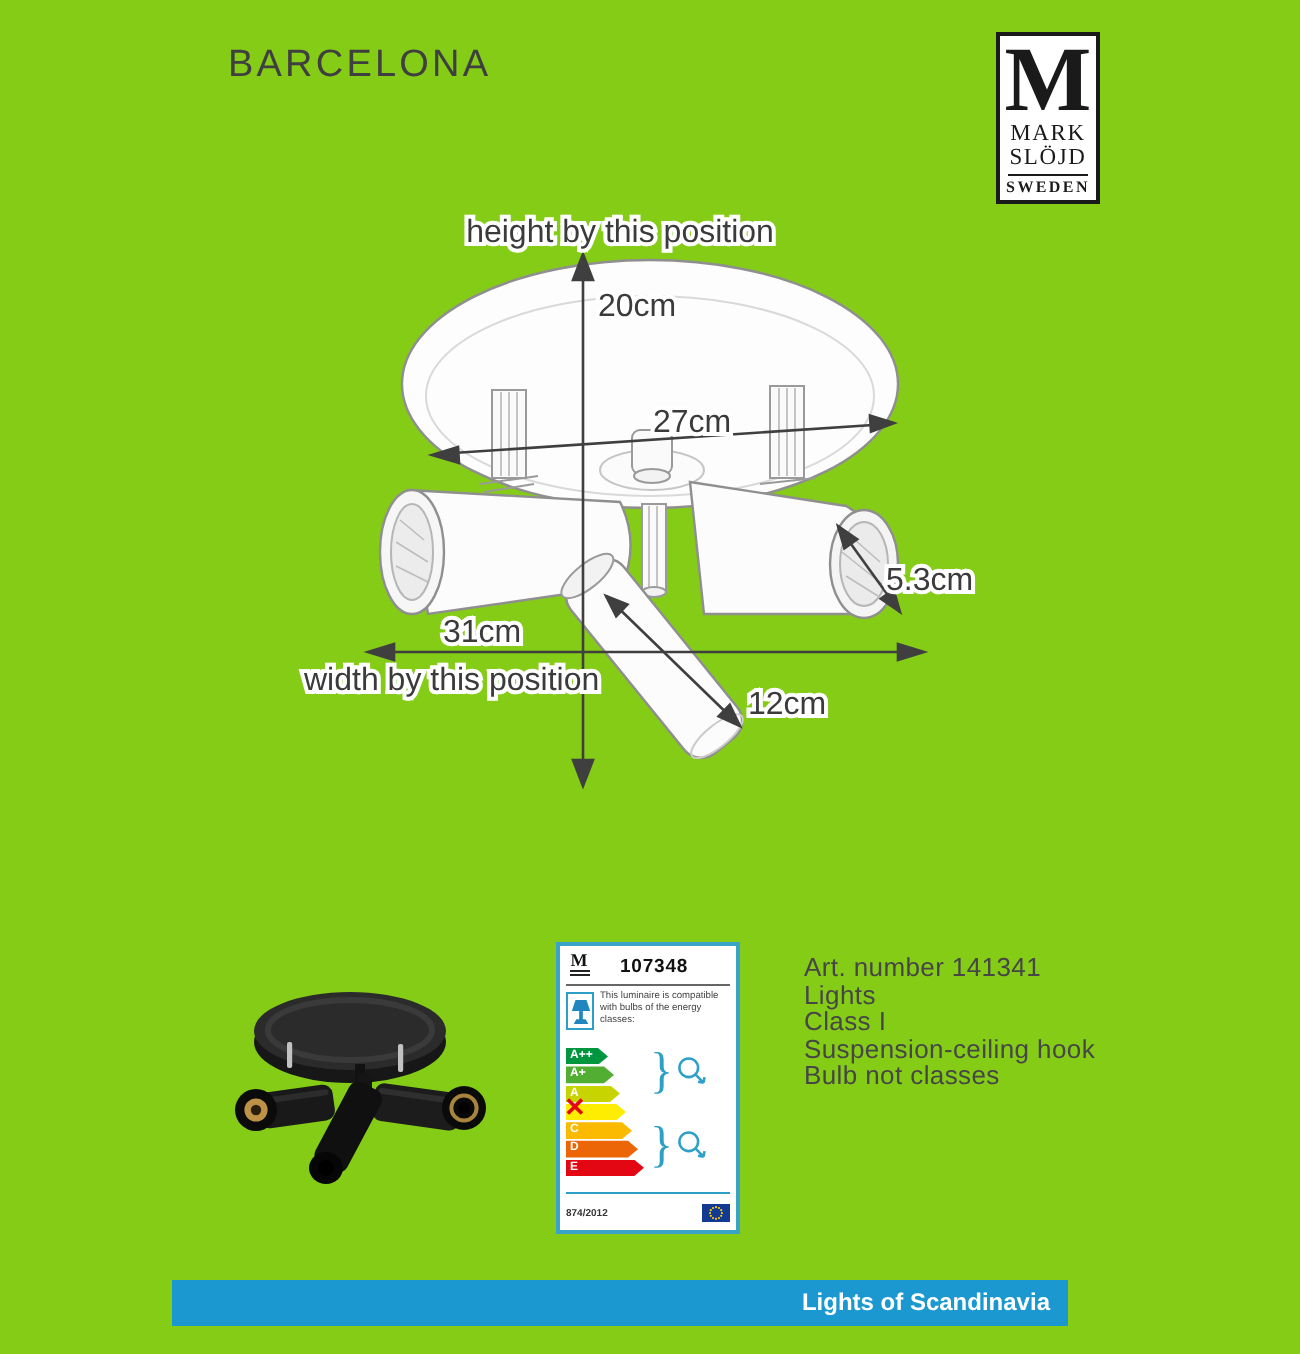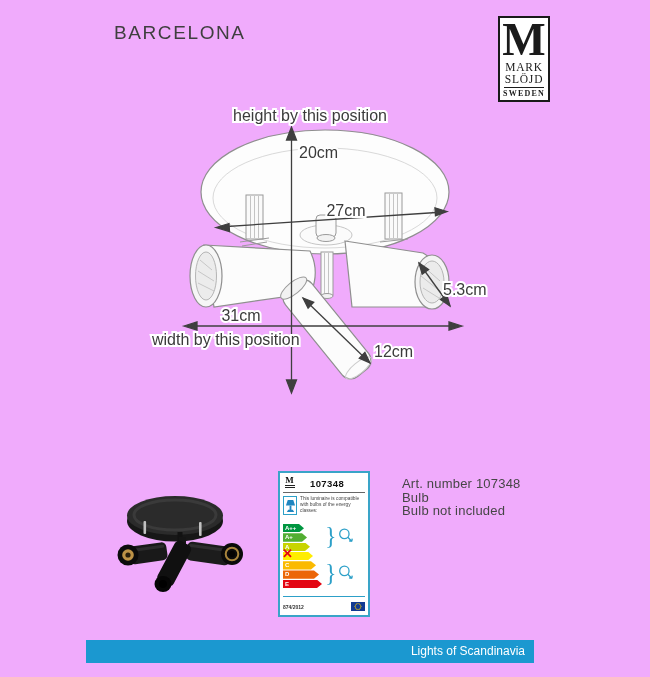--- a/index.html
+++ b/index.html
@@ -1,16 +1,16 @@
 <!DOCTYPE html>
 <html><head>
 <meta charset="utf-8">
 <style>
   html,body{margin:0;padding:0;background:#fff;}
-  #page{position:relative;width:650px;height:677px;background:#f0abfc;overflow:hidden;
+  #page{position:relative;width:650px;height:677px;background:#84cc16;overflow:hidden;
         font-family:"Liberation Sans",sans-serif;}
 
   
   .title{position:absolute;left:114px;top:22px;font-size:19px;letter-spacing:1.6px;
          color:#3f3f3f;font-weight:400;}
 
   
   .logo{position:absolute;left:498px;top:16px;width:52px;height:86px;border:2px solid #1a1a1a;
         box-sizing:border-box;display:flex;flex-direction:column;align-items:center;
         font-family:"Liberation Serif",serif;color:#1a1a1a;background:#fff;}
@@ -66,21 +66,21 @@
   .el-footer-row{display:flex;justify-content:space-between;align-items:center;}
   .el-reg{font-size:5px;font-weight:bold;color:#333;}
   .el-flag{width:14px;height:9px;display:block;}
 
   
   .specs{position:absolute;left:402px;top:477px;color:#464646;font-size:13px;
          line-height:13.6px;letter-spacing:0.2px;}
 
   
   .footer-bar{position:absolute;left:86px;top:640px;width:448px;height:23px;
-              text-align:right;box-sizing:border-box;padding-right:9px;}
+              text-align:right;box-sizing:border-box;padding-right:9px;font-weight:bold;}
   .footer-bar span{color:#fff;font-size:12px;line-height:23px;}
 </style>
 </head>
 <body>
 
 <div id="page">
 
   <div class="title">BARCELONA</div>
 
   <div class="logo">
@@ -284,22 +284,24 @@
               <circle cx="4" cy="4.5" r="0.55"></circle>
             <circle cx="4.4" cy="3.1" r="0.55"></circle>
               <circle cx="5.5" cy="2" r="0.55"></circle>
           </g>
         </svg>
       </div>
     </div>
   </div>
 
   <div class="specs">
-    <div>Art. number 107348</div>
-    <div>Bulb</div>
-    <div>Bulb not included</div>
+    <div>Art. number 141341</div>
+    <div>Lights</div>
+    <div>Class I</div>
+    <div>Suspension-ceiling hook</div>
+    <div>Bulb not classes</div>
   </div>
 
   <div class="footer-bar" style="background: rgb(27, 152, 208);">
     <span>Lights of Scandinavia</span>
   </div>
 
 </div>
 
 </body></html>

